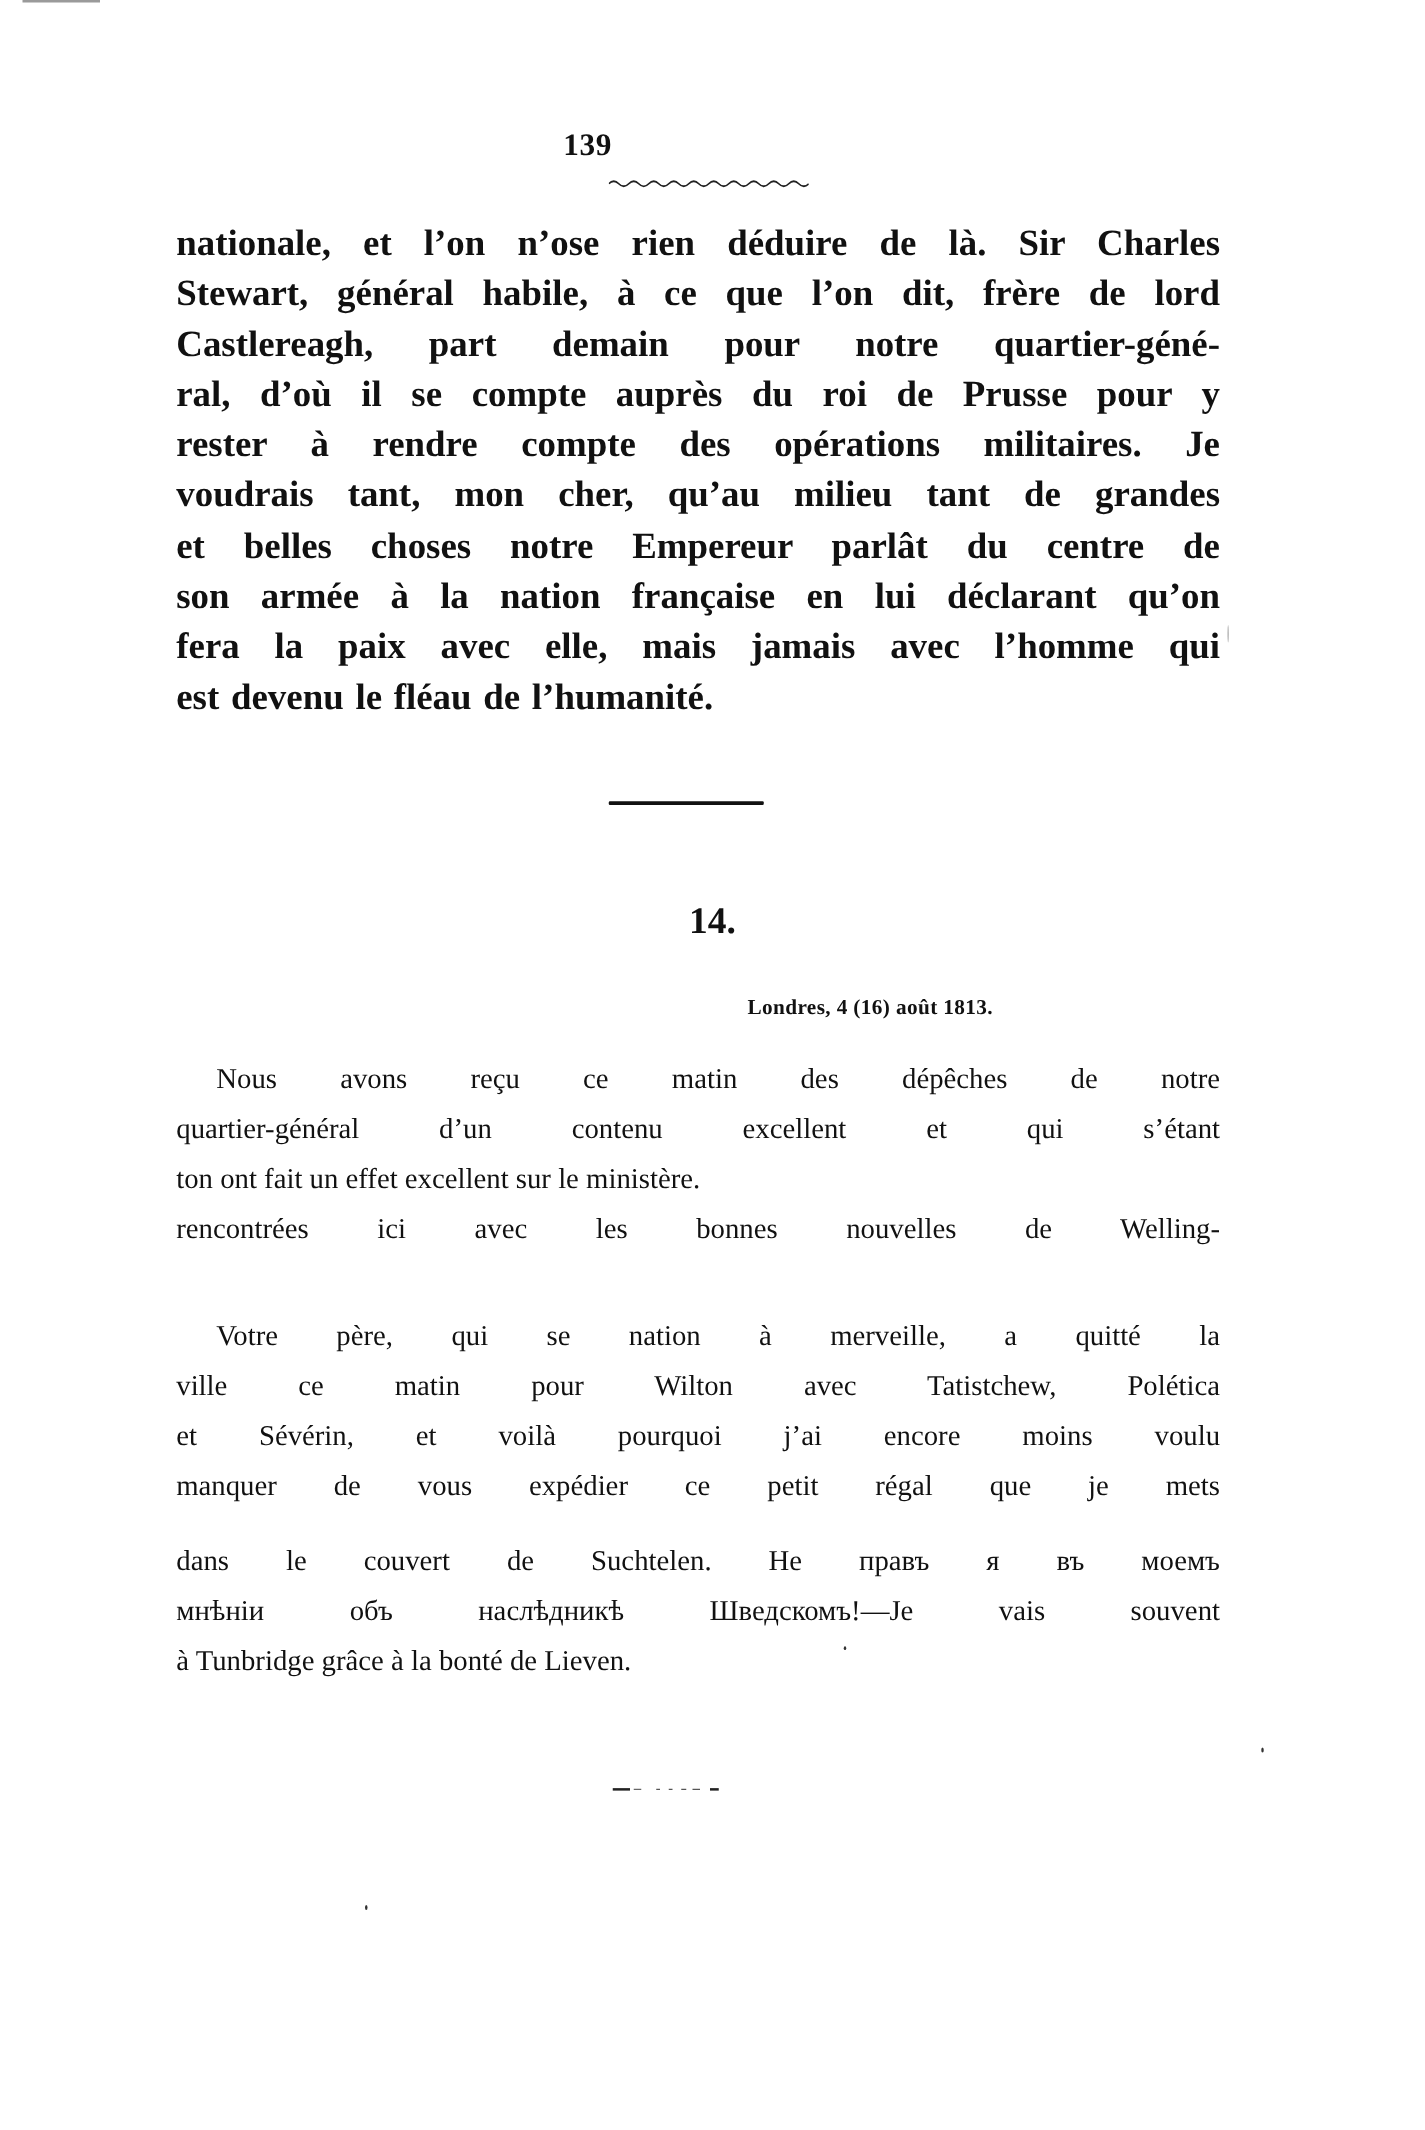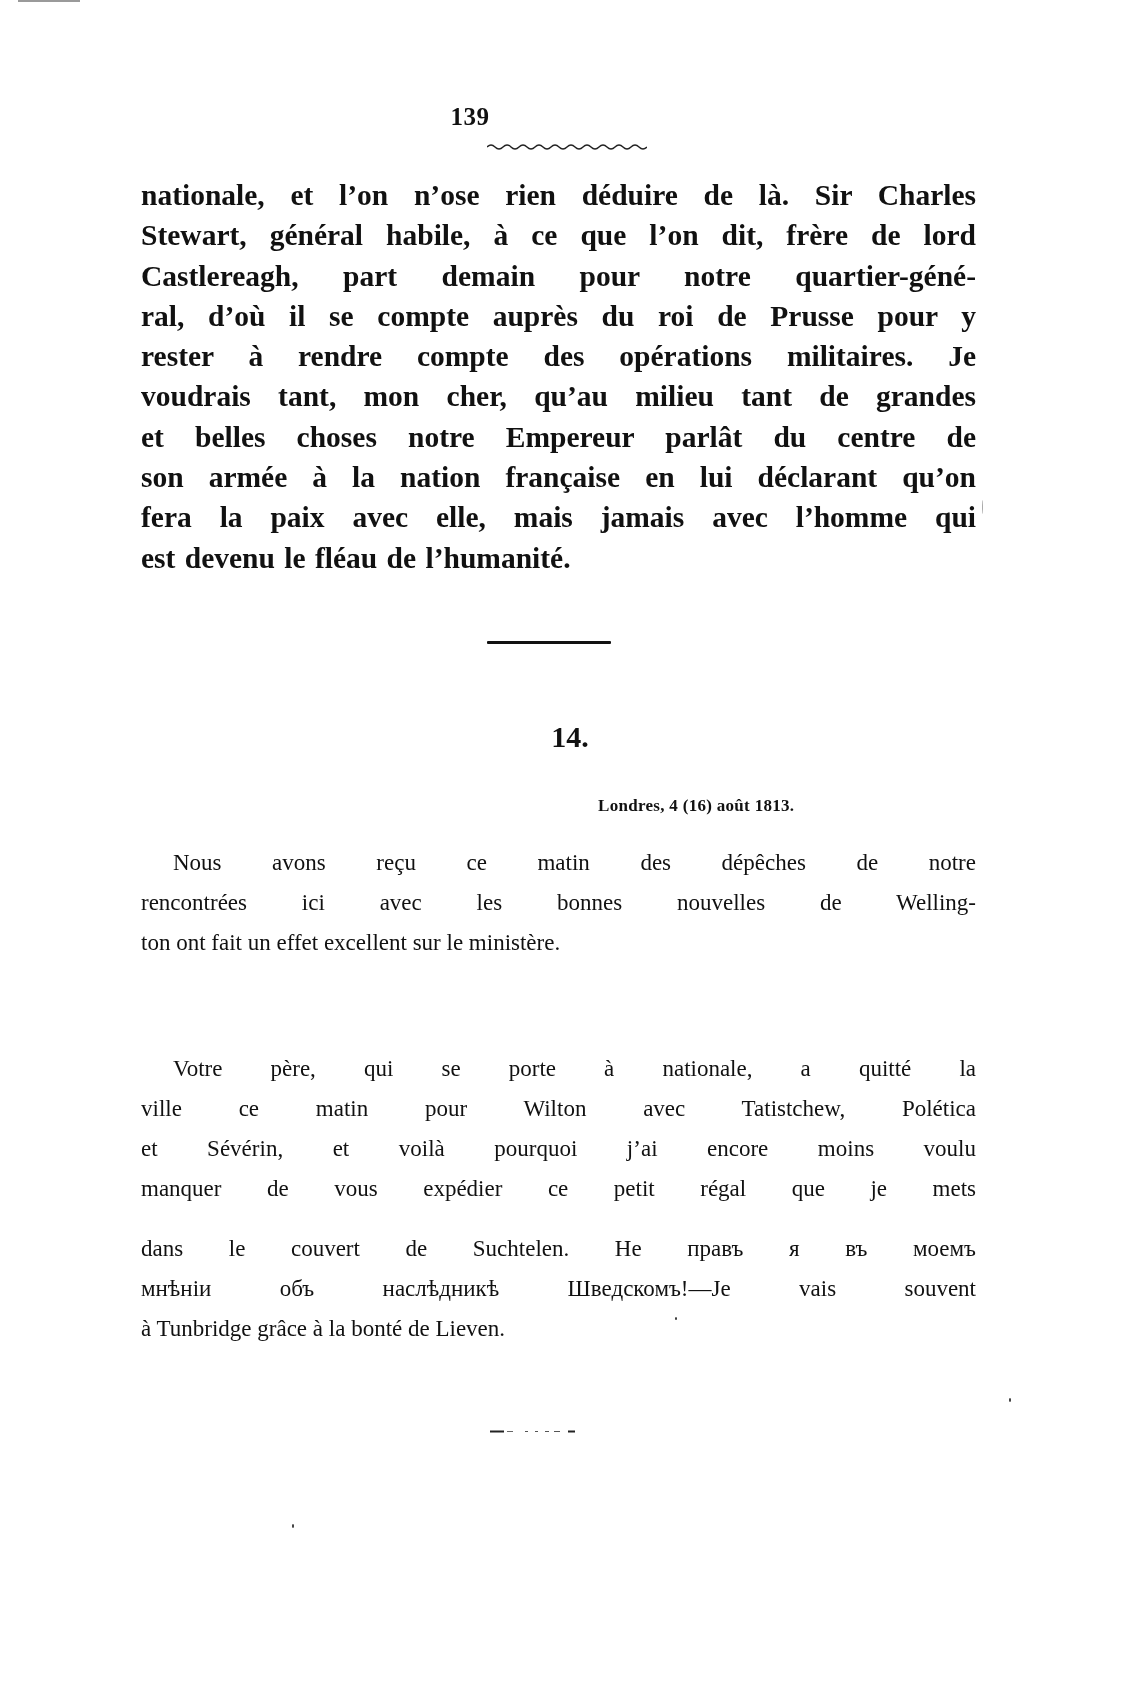--- a/index.html
+++ b/index.html
@@ -152,26 +152,27 @@
 </div>
 
 <div class="rule"></div>
 
 <div class="letter-number">14.</div>
 
 <div class="dateline">Londres, 4 (16) août 1813.</div>
 
 <div class="body-para" id="para-2">
   <span class="line indent" style="word-spacing: 0px;">Nous avons reçu ce matin des dépêches de notre</span>
+  <span class="line" style="word-spacing: 0px;">quartier-général d’un contenu excellent et qui s’étant</span>
+  <span class="line last">ton ont fait un effet excellent sur le ministère.</span>
   <span class="line" style="word-spacing: 0px;">rencontrées ici avec les bonnes nouvelles de Welling-</span>
-  <span class="line last">ton ont fait un effet excellent sur le ministère.</span>
 </div>
 
 <div class="body-para" id="para-3">
-  <span class="line indent" style="word-spacing: 0px;">Votre père, qui se porte à nationale, a quitté la</span>
+  <span class="line indent" style="word-spacing: 0px;">Votre père, qui se nation à merveille, a quitté la</span>
   <span class="line" style="word-spacing: 0px;">ville ce matin pour Wilton avec Tatistchew, Polética</span>
   <span class="line" style="word-spacing: 0px;">et Sévérin, et voilà pourquoi j’ai encore moins voulu</span>
   <span class="line" style="word-spacing: 0px;">manquer de vous expédier ce petit régal que je mets</span>
   <span class="line" style="word-spacing: 0px; margin-top: 20px;">dans le couvert de Suchtelen. Не правъ я въ моемъ</span>
   <span class="line" style="word-spacing: 0px;">мнѣніи объ наслѣдникѣ Шведскомъ!—Je vais souvent</span>
   <span class="line last">à Tunbridge grâce à la bonté de Lieven.</span>
 </div>
 
 <svg class="dotted-rule" viewBox="0 0 128 3">
   <rect x="0" y="0.5" width="14" height="2" fill="#222"></rect>

